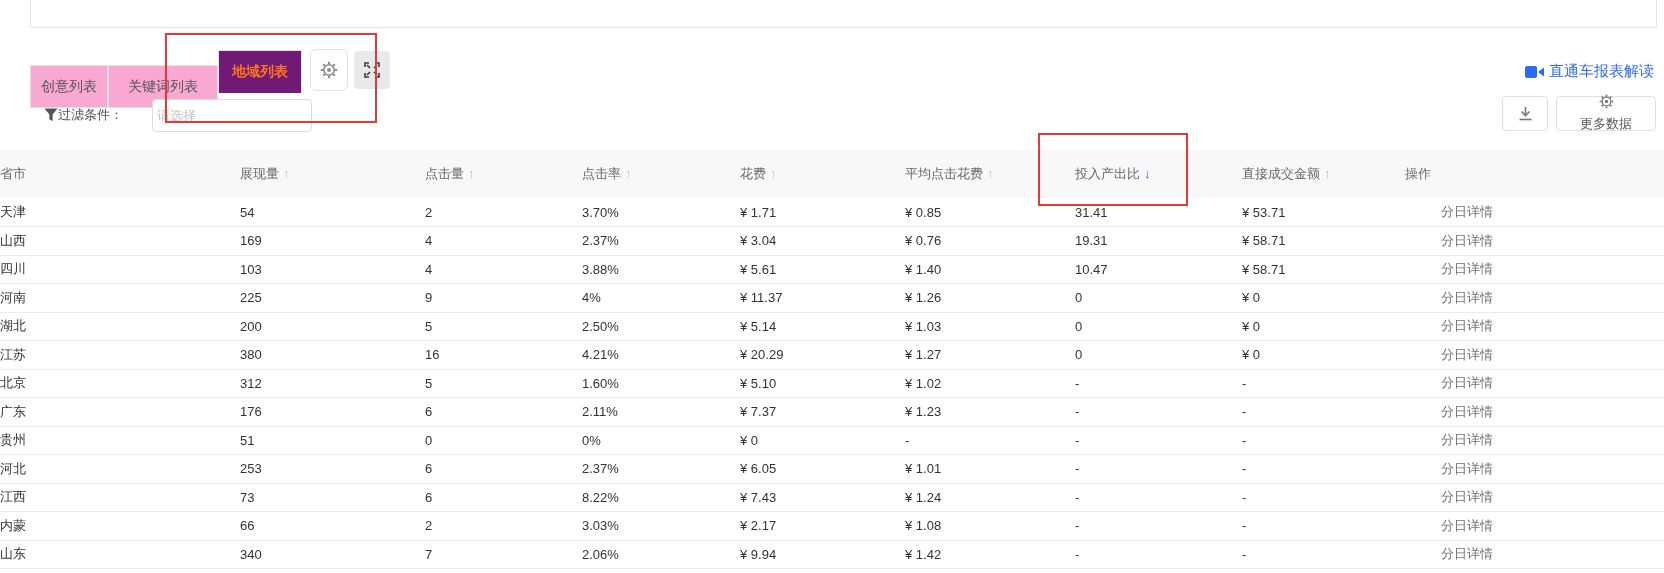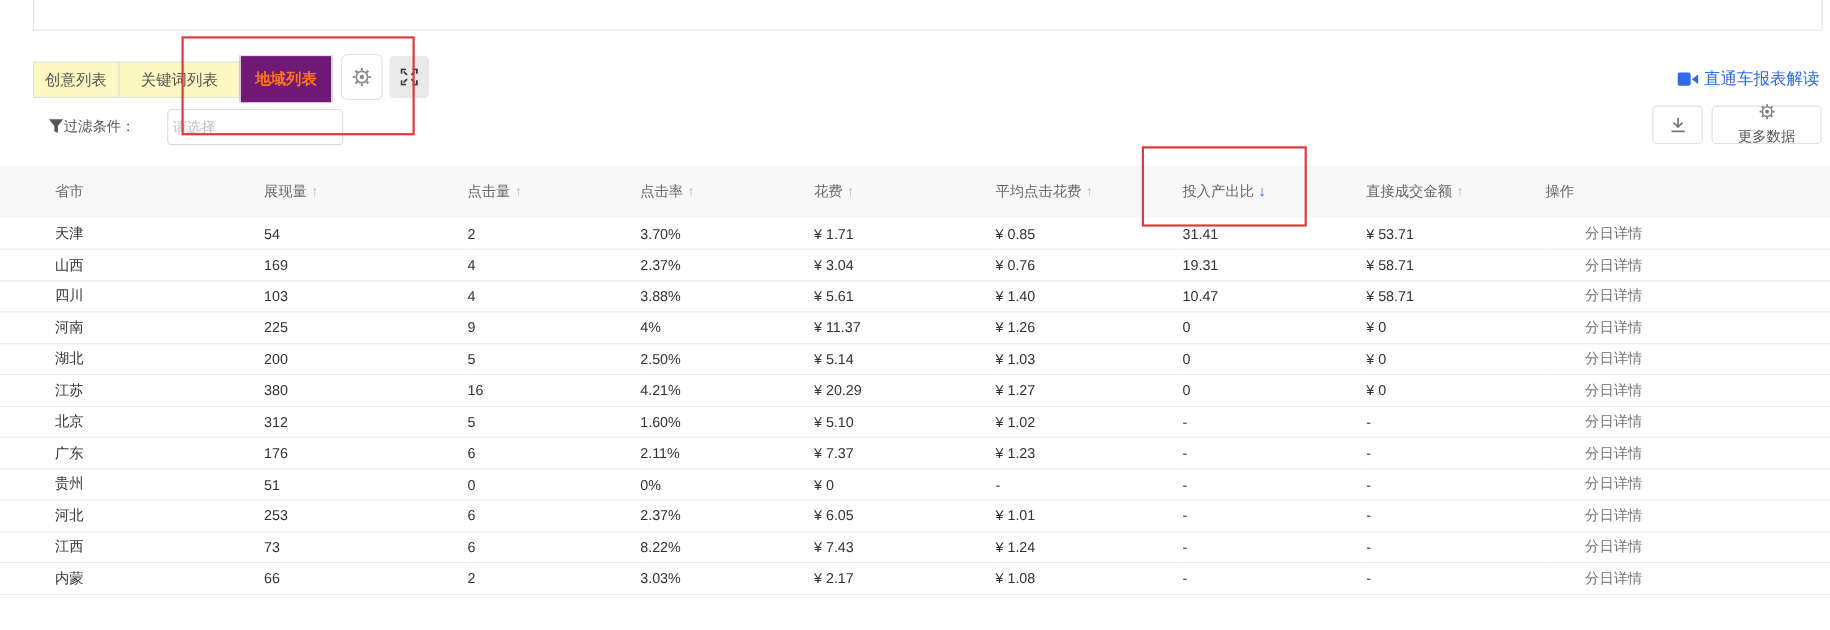--- a/index.html
+++ b/index.html
@@ -9,22 +9,22 @@
     font-family:"Liberation Sans","DejaVu Sans",sans-serif;
     position:relative; overflow:hidden; color:#333;
   }
   
   .top-remnant-left   { position:absolute; left:30px;  top:0; width:1px; height:27px; background:#e3e3e3; }
   .top-remnant-right  { position:absolute; left:1656px; top:0; width:1px; height:27px; background:#e3e3e3; }
   .top-remnant-bottom { position:absolute; left:30px; top:27px; width:1626px; height:1px; background:#e3e3e3; }
 
   
   .tab {
-    position:absolute; top:56px; height:33px;
-    background:#fef9c3; border:1px solid #e2e2e2;
+    position:absolute; top:65px; height:43px;
+    background:#f9a8d4; border:1px solid #e2e2e2;
     display:flex; align-items:center; justify-content:center;
     font-size:14px; color:#555; cursor:pointer;
   }
   .tab.active {
     top:50px; height:43px; background:#701a75;
     border-bottom:none; color:#ff7519; font-weight:bold;
   }
   .icon-btn {
     position:absolute; display:flex; align-items:center; justify-content:center;
     cursor:pointer;
@@ -65,21 +65,21 @@
   
   table { position:absolute; left:0; top:150px; width:1664px; border-collapse:collapse; table-layout:fixed; }
   thead th {
     background:#f8f8f8; height:48px; font-weight:normal;
     font-size:13px; color:#666; text-align:left; white-space:nowrap;
   }
   tbody td {
     height:28.5px; font-size:13px; color:#333; text-align:left;
     border-bottom:1px solid #ececec; white-space:nowrap;
   }
-  th:first-child, td:first-child { padding-left:50px; }
+  th:first-child, td:first-child { }
   .sort-up   { color:#b8b8b8; font-weight:bold; margin-left:4px; }
   .sort-down { color:#2b62f1; font-weight:bold; margin-left:4px; }
   .day-link  { color:#737373; cursor:pointer;margin-left:36px; }
 
   
   .anno { position:absolute; border:2px solid #e03a3a; background:transparent; pointer-events:none; }
   .anno1 { left:165px; top:33px;  width:212px; height:90px; }
   .anno2 { left:1038px; top:133px; width:150px; height:73px; }
 
   svg { display:block; }
@@ -337,17 +337,28 @@
         <td>内蒙</td>
         <td>66</td>
         <td>2</td>
         <td>3.03%</td>
         <td>¥ 2.17</td>
         <td>¥ 1.08</td>
         <td>-</td>
         <td>-</td>
         <td><span class="day-link">分日详情</span></td>
       </tr>
+      <tr>
+        <td>山东</td>
+        <td>340</td>
+        <td>7</td>
+        <td>2.06%</td>
+        <td>¥ 9.94</td>
+        <td>¥ 1.42</td>
+        <td>-</td>
+        <td>-</td>
+        <td><span class="day-link">分日详情</span></td>
+      </tr>
     </tbody>
 </table>
 
 <div class="anno anno1"></div>
 <div class="anno anno2"></div>
 
 </body></html>

